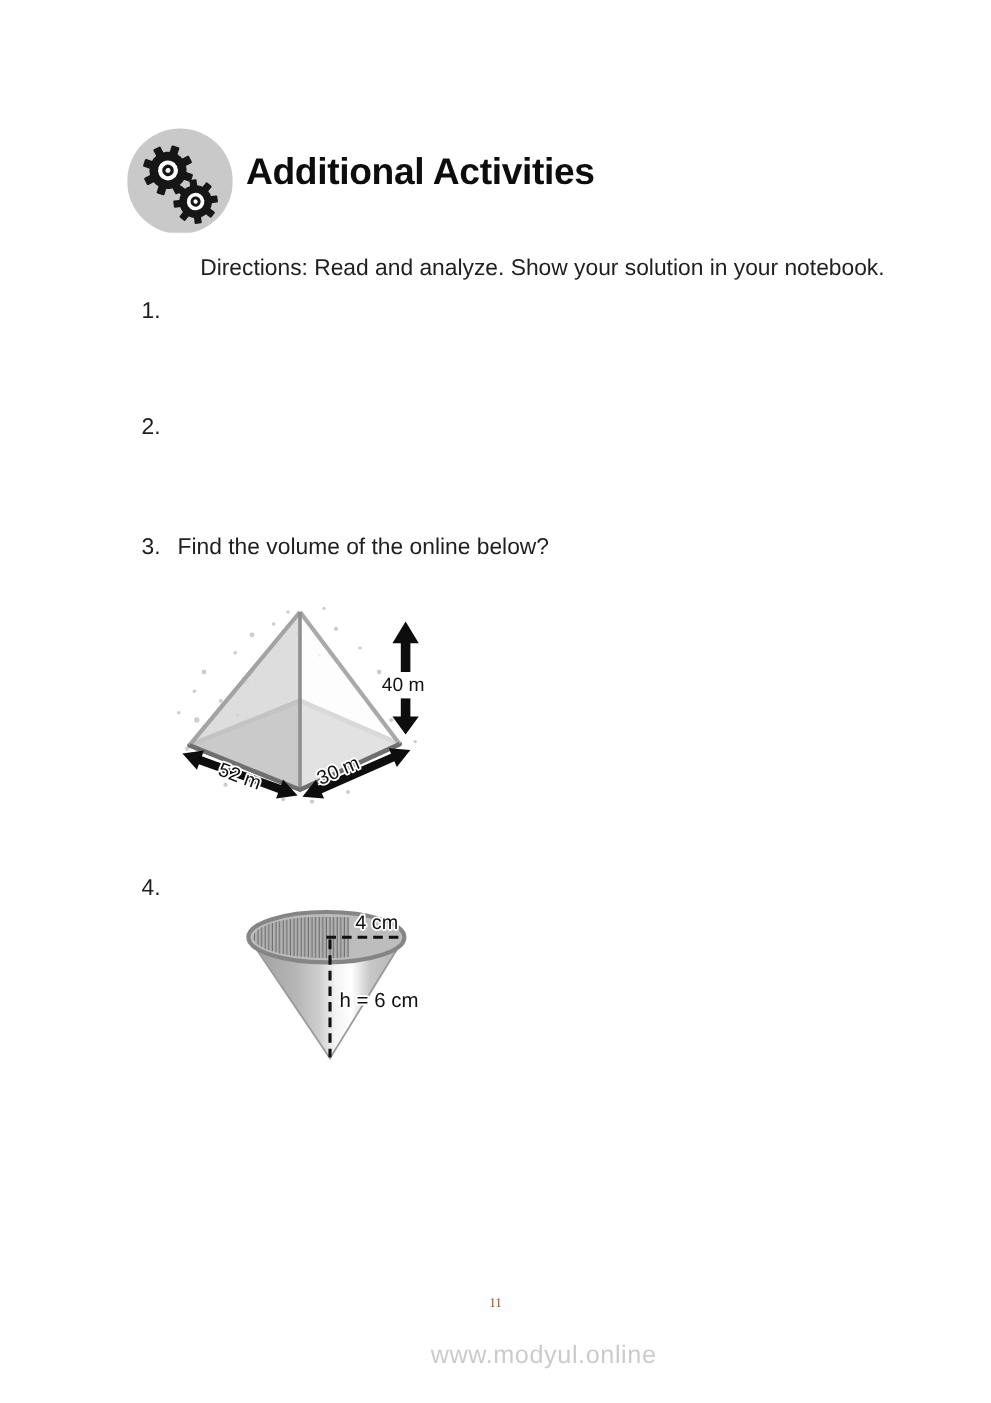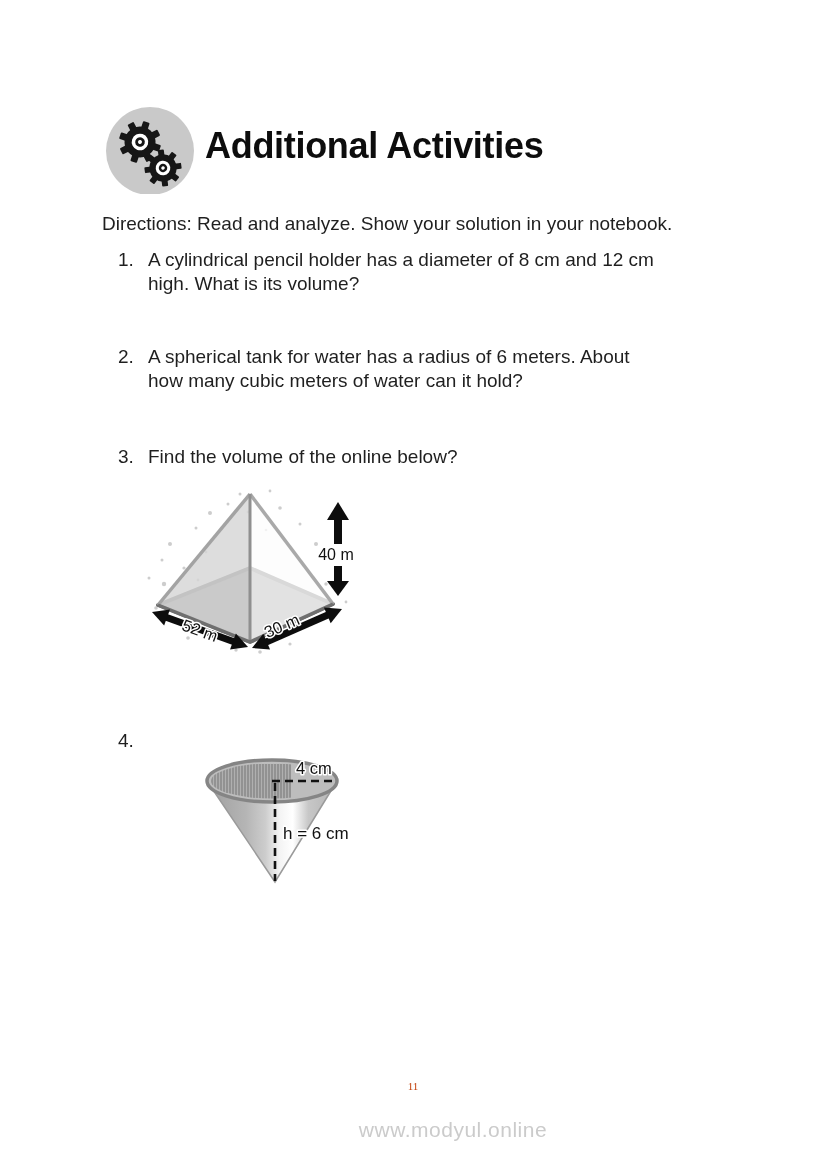--- a/index.html
+++ b/index.html
@@ -10,38 +10,38 @@
     font-family:"Liberation Sans","DejaVu Sans",sans-serif;
     color:#1f1f1f;
     overflow:hidden;
   }
   
   .icon-circle{
     position:absolute;left:106px;top:106px;width:88px;height:88px;
   }
   .page-title{
     position:absolute;left:205px;top:125px;
-    font-size:36px;font-weight:bold;color:#0d0d0d;
+    font-size:31px;font-weight:bold;color:#0d0d0d;
     letter-spacing:-0.3px;
   }
   
   .directions{
     position:absolute;left:102px;top:212px;width:700px;
-    font-size:19px;line-height:24px;color:#1f1f1f;white-space:nowrap;
+    font-size:19px;line-height:24px;color:#1f1f1f;white-space:nowrap;text-align:center;
   }
   .problem{
     position:absolute;left:118px;width:660px;
     display:flex;align-items:flex-start;
     font-size:19px;line-height:24px;color:#1f1f1f;
   }
   .problem .num{width:30px;flex:0 0 30px;}
   .problem .ptext{white-space:pre-line;}
   .p1{top:248px;} .p2{top:345px;} .p3{top:445px;} .p4{top:729px;}
   
-  .pyramid-figure{position:absolute;left:140px;top:482px;width:230px;height:180px;}
+  .pyramid-figure{position:absolute;left:140px;top:498px;width:230px;height:180px;}
   .cone-figure{position:absolute;left:199px;top:753px;width:170px;height:142px;}
   svg text{
     font-family:"Liberation Sans","DejaVu Sans",sans-serif;
     fill:#111111;
     paint-order:stroke;stroke:#ffffff;stroke-width:3px;stroke-linejoin:round;
   }
   
   .page-number{
     position:absolute;left:0;top:1080px;width:100%;
     text-align:center;font-family:"Liberation Serif","DejaVu Serif",serif;
@@ -94,28 +94,24 @@
       </g>
     </svg>
   </div>
 
   <div class="page-title">Additional Activities</div>
 
   <div class="directions">Directions: Read and analyze. Show your solution in your notebook.</div>
 
   <div class="problem p1">
     <span class="num">1.</span>
-    <span class="ptext">A cylindrical pencil holder has a diameter of 8 cm and 12 cm
-high. What is its volume?</span>
   </div>
 
   <div class="problem p2">
     <span class="num">2.</span>
-    <span class="ptext">A spherical tank for water has a radius of 6 meters. About
-how many cubic meters of water can it hold?</span>
   </div>
 
   <div class="problem p3">
     <span class="num">3.</span>
     <span class="ptext">Find the volume of the online below?</span>
   </div>
 
   <div class="pyramid-figure">
     <svg width="230" height="180" viewBox="0 0 230 180">
 

